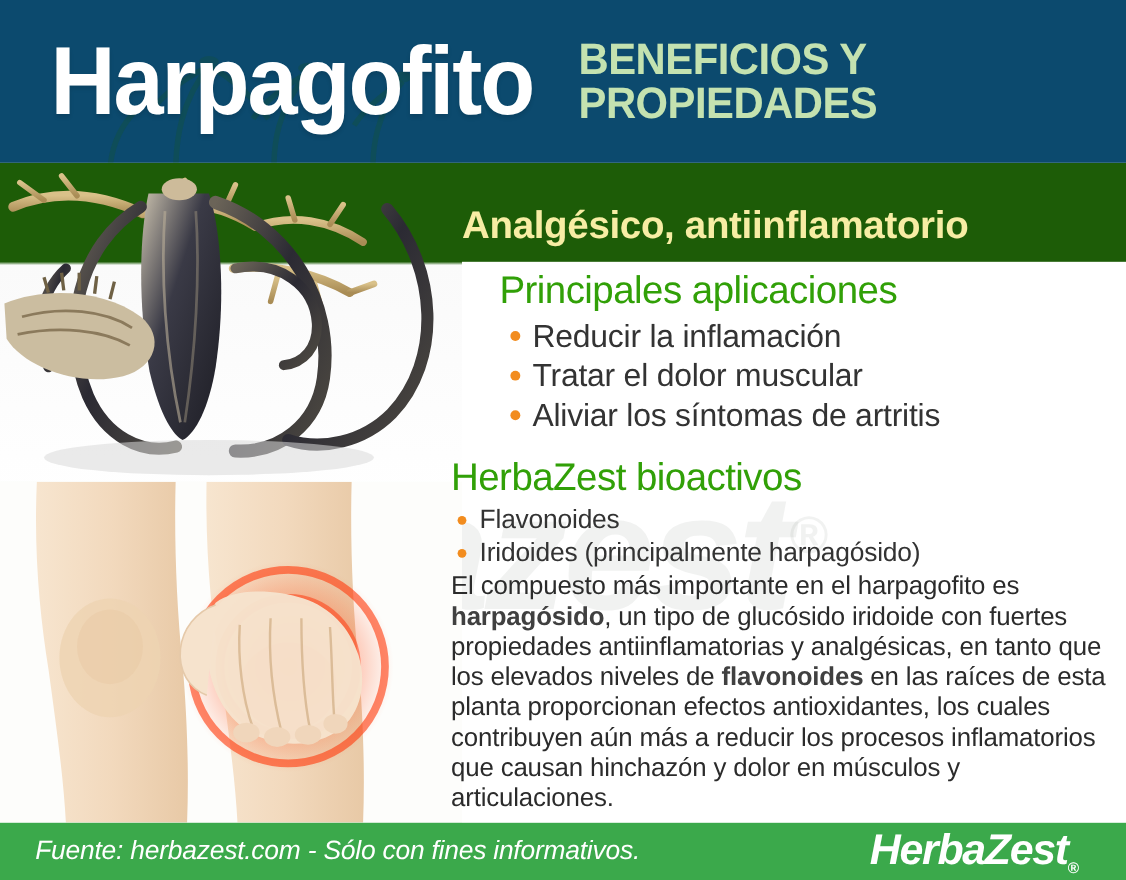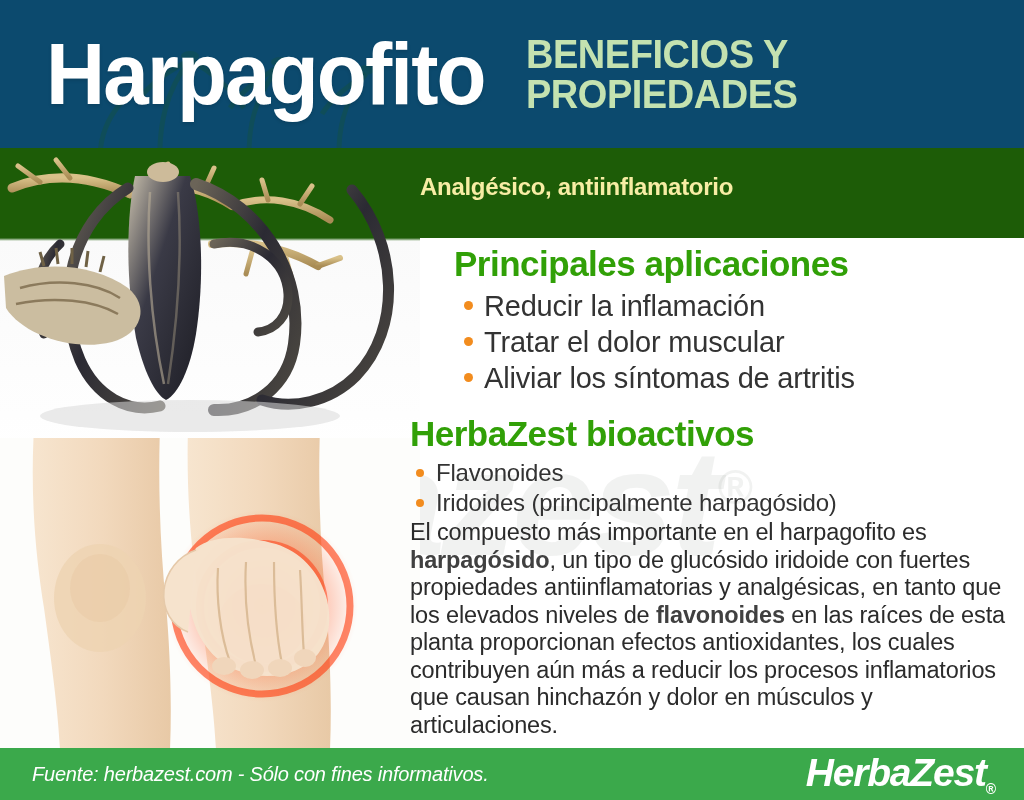--- a/index.html
+++ b/index.html
@@ -49,23 +49,23 @@
     text-align:left;
   }
   .subtitle-stack div{display:block;}
 
   
   .band{
     position:absolute;left:0;top:148px;width:1024px;height:90px;
     background:#1d5c07;z-index:4;
   }
   .band-text{
-    position:absolute;left:420px;top:142px;width:604px;height:90px;
+    position:absolute;left:420px;top:160px;width:604px;height:90px;
     display:flex;align-items:center;z-index:6;
-    color:#f7eda4;font-size:24px;font-weight:bold;letter-spacing:-0.3px;
+    color:#f7eda4;font-size:35px;font-weight:bold;letter-spacing:-0.3px;
     white-space:nowrap;
   }
 
   
   .left-col{
     position:absolute;left:0;top:148px;width:420px;height:600px;
     z-index:7;overflow:hidden;
   }
   .claw-photo{
     position:absolute;left:0;top:0;width:420px;height:310px;overflow:hidden;
@@ -74,21 +74,21 @@
   .knee-photo{
     position:absolute;left:0;top:290px;width:420px;height:310px;overflow:hidden;
     background:linear-gradient(160deg,#f4faf0 0%,#ffffff 45%,#eef7ea 100%);
   }
 
   
   .content{
     position:absolute;left:410px;top:240px;width:614px;height:508px;z-index:8;
   }
   .sec-title{
-    color:#31a007;font-weight:bold;font-size:35px;line-height:44px;
+    color:#31a007;font-weight:normal;font-size:35px;line-height:44px;
     letter-spacing:-0.5px;margin:0 0 2px 0;white-space:nowrap;
   }
   .sec-title.apps{margin-left:44px;}
   .bullets{list-style:none;margin:0;padding:0;}
   .bullets li{
     position:relative;padding-left:26px;color:#333333;
     font-size:29px;line-height:35px;letter-spacing:-0.2px;white-space:nowrap;
   }
   .bullets li .dot{
     position:absolute;left:6px;top:13px;width:9px;height:9px;border-radius:50%;
@@ -122,25 +122,25 @@
     font-family:"Liberation Sans", sans-serif;
   }
   .watermark .reg{font-size:48px;vertical-align:super;letter-spacing:0;}
 
   
   .footer{
     position:absolute;left:0;top:748px;width:1024px;height:52px;
     background:#3ba94b;z-index:10;display:flex;align-items:center;
   }
   .footer-src{
-    margin-left:32px;color:#ffffff;font-style:italic;font-size:20px;
+    margin-left:32px;color:#ffffff;font-style:italic;font-size:24px;
     letter-spacing:-0.2px;white-space:nowrap;
   }
   .footer-logo{
-    position:absolute;right:28px;top:50%;transform:translateY(-50%);
+    position:absolute;right:43px;top:50%;transform:translateY(-50%);
     color:#ffffff;font-weight:bold;font-style:italic;font-size:39px;
     letter-spacing:-1.2px;white-space:nowrap;
   }
   .footer-logo .reg{font-size:14px;font-style:normal;vertical-align:sub;letter-spacing:0;}
 </style>
 </head>
 <body>
 
 <div class="page">
 

